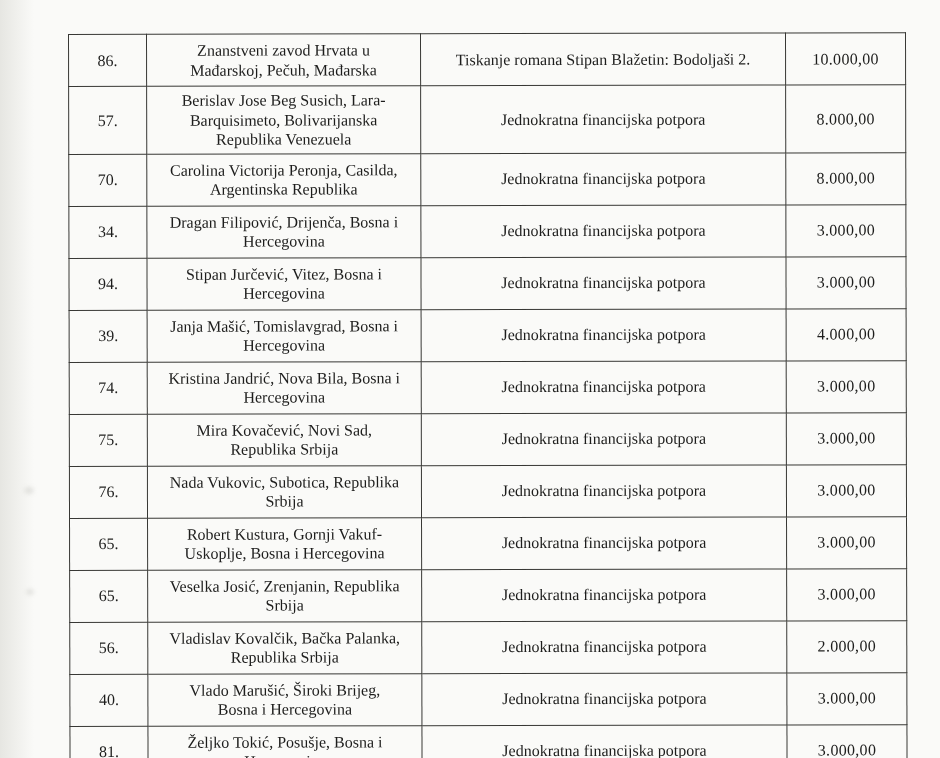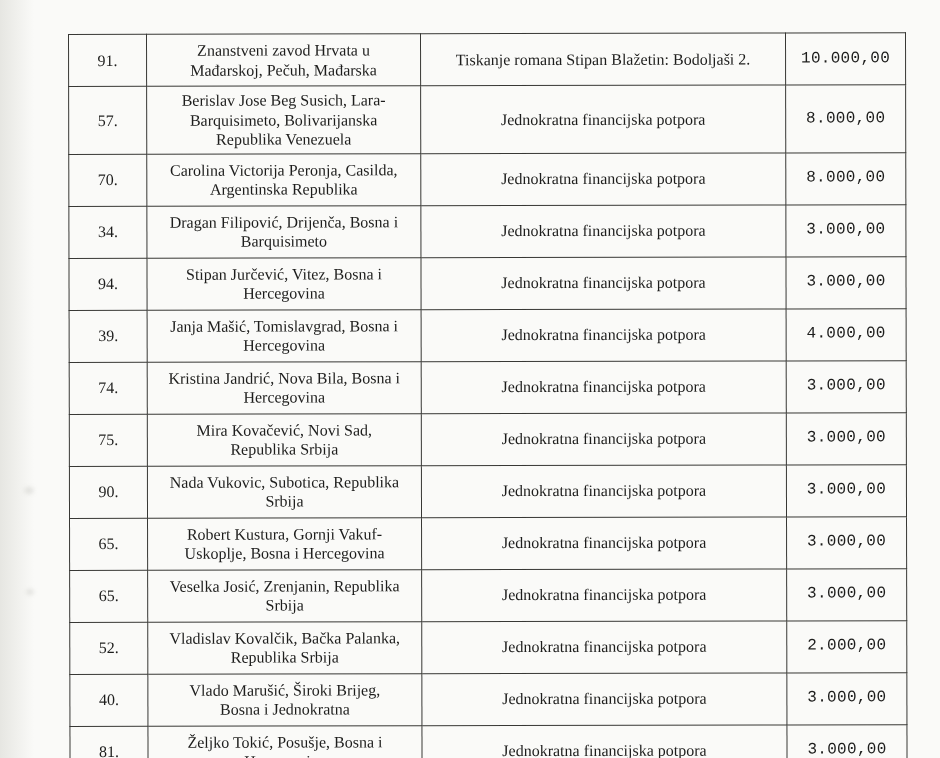--- a/index.html
+++ b/index.html
@@ -54,40 +54,40 @@
     line-height: 1.22;
     color: #1d1d1c;
     overflow: hidden;
   }
   table.grants-table tr { height: 52px; }
   col.c-num     { width: 78px; }
   col.c-recip   { width: 274px; }
   col.c-purpose { width: 365px; }
   col.c-amount  { width: 120px; }
   td.recipient-cell { white-space: pre-line; }
-  td.amount-cell { letter-spacing: 0.3px; font-family: Liberation Mono, monospace; }
+  td.amount-cell { letter-spacing: 0.3px; }
 </style>
 </head>
 <body>
 
 <div class="scan-edge"></div>
 <div class="scan-artifact a1"></div>
 <div class="scan-artifact a2"></div>
 
 <div class="table-wrap">
   <table class="grants-table">
     <colgroup>
       <col class="c-num">
       <col class="c-recip">
       <col class="c-purpose">
       <col class="c-amount">
     </colgroup>
     <tbody id="grants-tbody">
         <tr>
-          <td class="number-cell">91.</td>
+          <td class="number-cell">86.</td>
           <td class="recipient-cell">Znanstveni zavod Hrvata u
 Mađarskoj, Pečuh, Mađarska</td>
           <td class="purpose-cell">Tiskanje romana Stipan Blažetin: Bodoljaši 2.</td>
           <td class="amount-cell">10.000,00</td>
         </tr>
         <tr>
           <td class="number-cell">57.</td>
           <td class="recipient-cell">Berislav Jose Beg Susich, Lara-
 Barquisimeto, Bolivarijanska
 Republika Venezuela</td>
@@ -97,21 +97,21 @@
         <tr>
           <td class="number-cell">70.</td>
           <td class="recipient-cell">Carolina Victorija Peronja, Casilda,
 Argentinska Republika</td>
           <td class="purpose-cell">Jednokratna financijska potpora</td>
           <td class="amount-cell">8.000,00</td>
         </tr>
         <tr>
           <td class="number-cell">34.</td>
           <td class="recipient-cell">Dragan Filipović, Drijenča, Bosna i
-Barquisimeto</td>
+Hercegovina</td>
           <td class="purpose-cell">Jednokratna financijska potpora</td>
           <td class="amount-cell">3.000,00</td>
         </tr>
         <tr>
           <td class="number-cell">94.</td>
           <td class="recipient-cell">Stipan Jurčević, Vitez, Bosna i
 Hercegovina</td>
           <td class="purpose-cell">Jednokratna financijska potpora</td>
           <td class="amount-cell">3.000,00</td>
         </tr>
@@ -130,51 +130,51 @@
           <td class="amount-cell">3.000,00</td>
         </tr>
         <tr>
           <td class="number-cell">75.</td>
           <td class="recipient-cell">Mira Kovačević, Novi Sad,
 Republika Srbija</td>
           <td class="purpose-cell">Jednokratna financijska potpora</td>
           <td class="amount-cell">3.000,00</td>
         </tr>
         <tr>
-          <td class="number-cell">90.</td>
+          <td class="number-cell">76.</td>
           <td class="recipient-cell">Nada Vukovic, Subotica, Republika
 Srbija</td>
           <td class="purpose-cell">Jednokratna financijska potpora</td>
           <td class="amount-cell">3.000,00</td>
         </tr>
         <tr>
           <td class="number-cell">65.</td>
           <td class="recipient-cell">Robert Kustura, Gornji Vakuf-
 Uskoplje, Bosna i Hercegovina</td>
           <td class="purpose-cell">Jednokratna financijska potpora</td>
           <td class="amount-cell">3.000,00</td>
         </tr>
         <tr>
           <td class="number-cell">65.</td>
           <td class="recipient-cell">Veselka Josić, Zrenjanin, Republika
 Srbija</td>
           <td class="purpose-cell">Jednokratna financijska potpora</td>
           <td class="amount-cell">3.000,00</td>
         </tr>
         <tr>
-          <td class="number-cell">52.</td>
+          <td class="number-cell">56.</td>
           <td class="recipient-cell">Vladislav Kovalčik, Bačka Palanka,
 Republika Srbija</td>
           <td class="purpose-cell">Jednokratna financijska potpora</td>
           <td class="amount-cell">2.000,00</td>
         </tr>
         <tr>
           <td class="number-cell">40.</td>
           <td class="recipient-cell">Vlado Marušić, Široki Brijeg,
-Bosna i Jednokratna</td>
+Bosna i Hercegovina</td>
           <td class="purpose-cell">Jednokratna financijska potpora</td>
           <td class="amount-cell">3.000,00</td>
         </tr>
         <tr>
           <td class="number-cell">81.</td>
           <td class="recipient-cell">Željko Tokić, Posušje, Bosna i
 Hercegovina</td>
           <td class="purpose-cell">Jednokratna financijska potpora</td>
           <td class="amount-cell">3.000,00</td>
         </tr>

